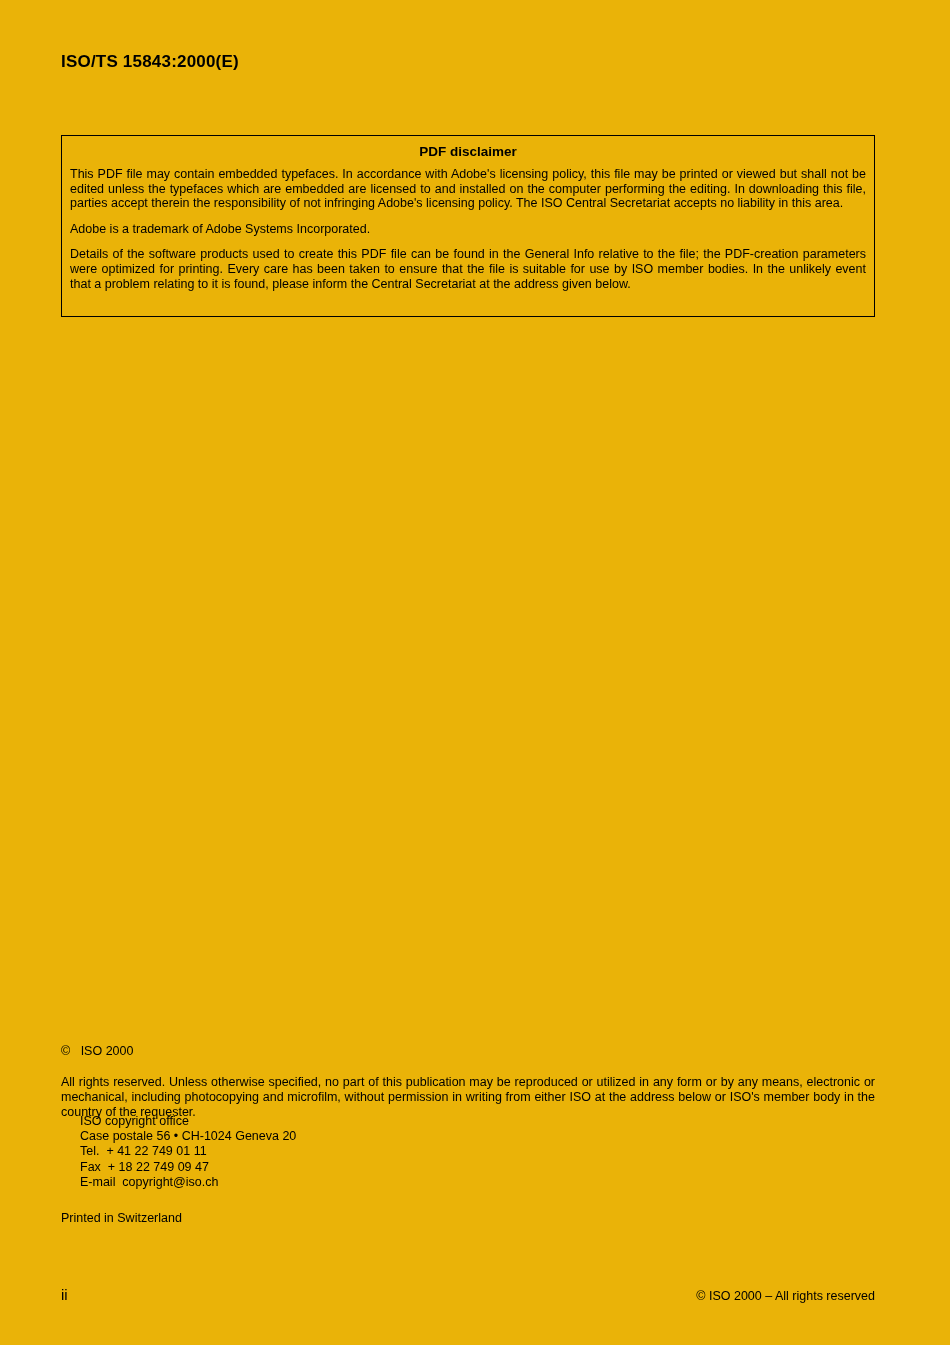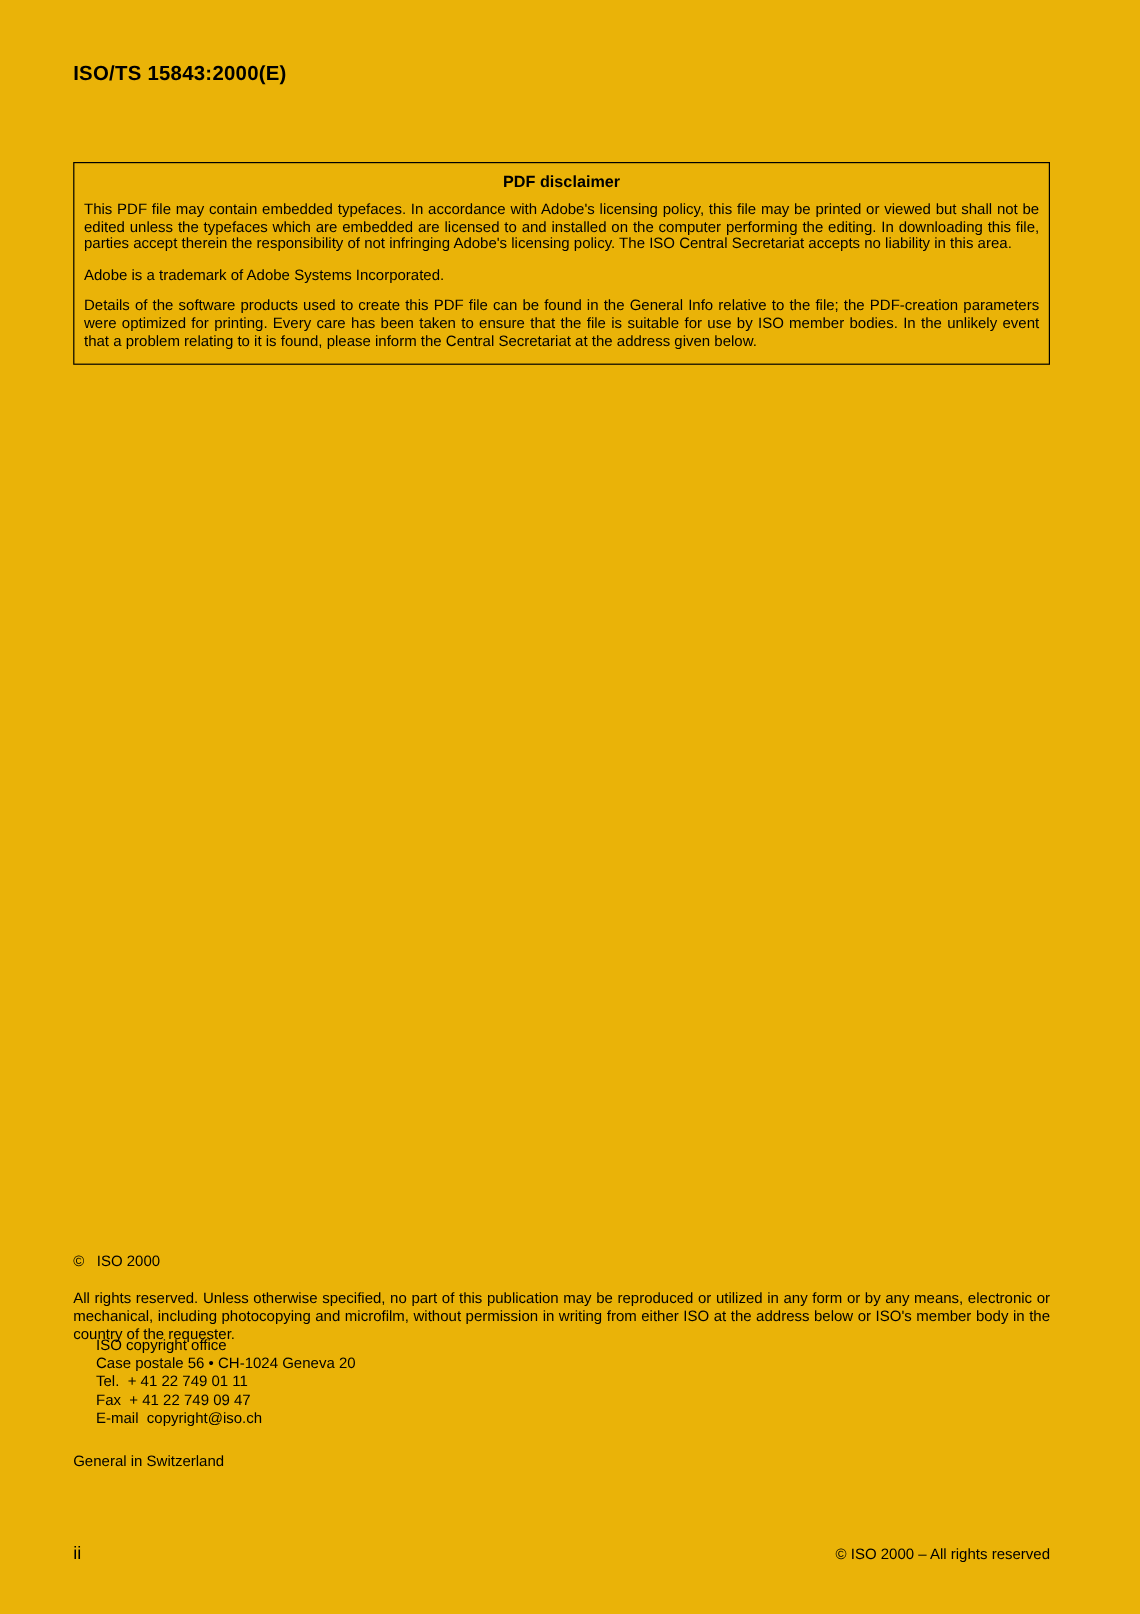--- a/index.html
+++ b/index.html
@@ -24,21 +24,21 @@
   .doc-ref {
     top: 52px;
     font-size: 17px;
     font-weight: bold;
     letter-spacing: 0.2px;
   }
   .disclaimer-box {
     top: 135px;
     border: 1.5px solid #000000;
     box-sizing: border-box;
-    padding: 6px 8px 10px 8px;
+    padding: 6px 8px 23px 8px;
   }
   .disclaimer-title {
     text-align: center;
     font-weight: bold;
     font-size: 13.5px;
     margin: 2px 0 8px 0;
   }
   .disclaimer-box p {
     font-size: 12.5px;
     line-height: 14.6px;
@@ -102,24 +102,24 @@
   </div>
 
   <div class="content-col copyright-line">©   ISO 2000</div>
 
   <div class="content-col copyright-notice body-text">All rights reserved. Unless otherwise specified, no part of this publication may be reproduced or utilized in any form or by any means, electronic or mechanical, including photocopying and microfilm, without permission in writing from either ISO at the address below or ISO's member body in the country of the requester.</div>
 
   <div class="content-col address-block">
     <div>ISO copyright office</div>
     <div>Case postale 56 • CH-1024 Geneva 20</div>
     <div>Tel.  + 41 22 749 01 11</div>
-    <div>Fax  + 41 22 749 09 47</div>
+    <div>Fax  + 18 22 749 09 47</div>
     <div>E-mail  copyright@iso.ch</div>
   </div>
 
-  <div class="content-col printed-line">General in Switzerland</div>
+  <div class="content-col printed-line">Printed in Switzerland</div>
 
   <div class="content-col footer">
     <span class="page-num">ii</span>
     <span class="footer-copy">© ISO 2000 – All rights reserved</span>
   </div>
 
 </div>
 
 </body></html>

